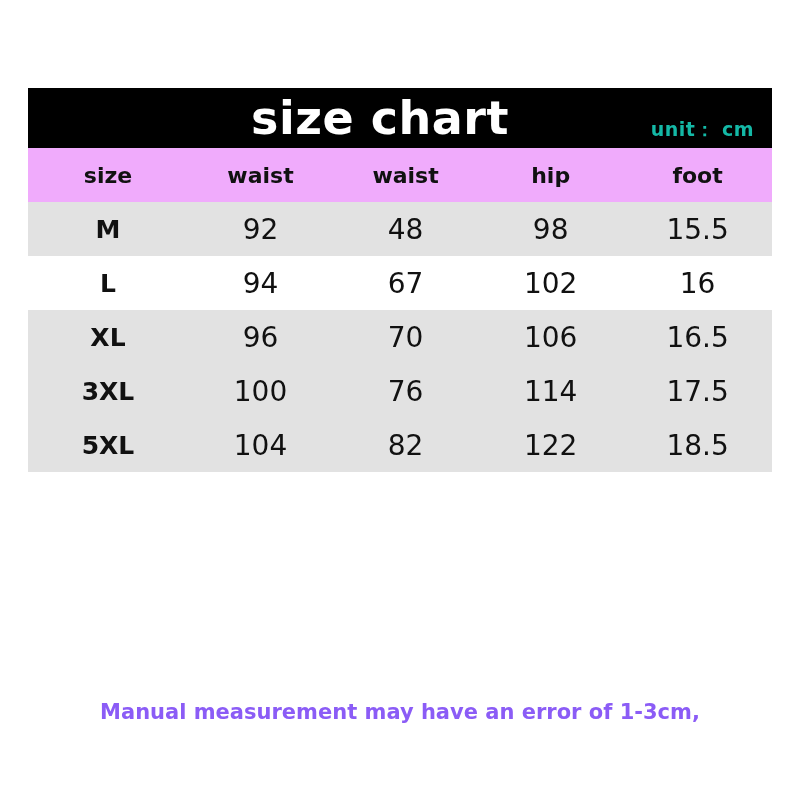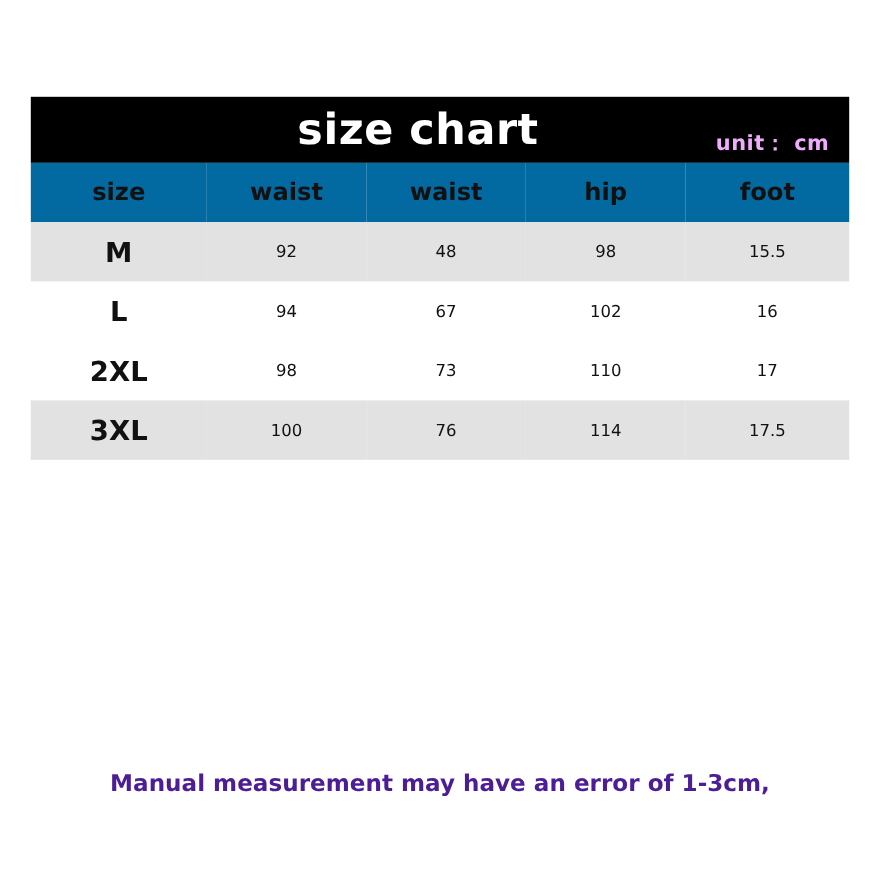--- a/index.html
+++ b/index.html
@@ -29,31 +29,31 @@
   .header-bar {
     position: relative;
     background: #000000;
     height: 60px;
     display: flex;
     align-items: center;
     justify-content: center;
   }
   .header-title {
     color: #ffffff;
-    font-size: 39px;
+    font-size: 46px;
     font-weight: bold;
     letter-spacing: 0.5px;
     line-height: 1;
     padding-right: 40px;
   }
   .header-unit {
     position: absolute;
     right: 18px;
     bottom: 5px;
-    color: #f0abfc;
+    color: #14b8a6;
     font-size: 19px;
     font-weight: bold;
     letter-spacing: 0.5px;
   }
   
   table.size-table {
     width: 100%;
     border-collapse: collapse;
     table-layout: fixed;
   }
@@ -67,45 +67,45 @@
   table.size-table td {
     text-align: center;
     vertical-align: middle;
     padding: 0;
     height: 54px;
     color: #111111;
   }
   thead th {
     font-size: 22px;
     font-weight: bold;
-    background: #0369a1;
+    background: #f0abfc;
     height: 52px;
   }
   tbody tr.alt td {
     background: #e2e2e2;
   }
   tbody tr td {
     background: #ffffff;
   }
   tbody td.label {
     font-size: 25px;
     font-weight: bold;
   }
   tbody td.value {
-    font-size: 15px;
+    font-size: 28px;
     font-weight: normal;
   }
   
   .note {
     position: absolute;
     left: 0;
     right: 0;
     top: 608px;
     text-align: center;
-    color: #4c1d95;
+    color: #8b5cf6;
     font-size: 21px;
     font-weight: bold;
     line-height: 33px;
   }
   .note div { white-space: nowrap; }
 </style>
 </head>
 <body>
 
 <div class="page">
@@ -141,33 +141,40 @@
           <td class="value">98</td>
           <td class="value">15.5</td>
         </tr>
         <tr>
           <td class="label">L</td>
           <td class="value">94</td>
           <td class="value">67</td>
           <td class="value">102</td>
           <td class="value">16</td>
         </tr>
-        <tr>
-          <td class="label">2XL</td>
-          <td class="value">98</td>
-          <td class="value">73</td>
-          <td class="value">110</td>
-          <td class="value">17</td>
+        <tr class="alt">
+          <td class="label">XL</td>
+          <td class="value">96</td>
+          <td class="value">70</td>
+          <td class="value">106</td>
+          <td class="value">16.5</td>
         </tr>
         <tr class="alt">
           <td class="label">3XL</td>
           <td class="value">100</td>
           <td class="value">76</td>
           <td class="value">114</td>
           <td class="value">17.5</td>
+        </tr>
+        <tr class="alt">
+          <td class="label">5XL</td>
+          <td class="value">104</td>
+          <td class="value">82</td>
+          <td class="value">122</td>
+          <td class="value">18.5</td>
         </tr>
       </tbody>
     </table>
 
     <div class="note">
       <div>Manual measurement may have an error of 1-3cm,</div>
     </div>
 
   </div>
 </div>

